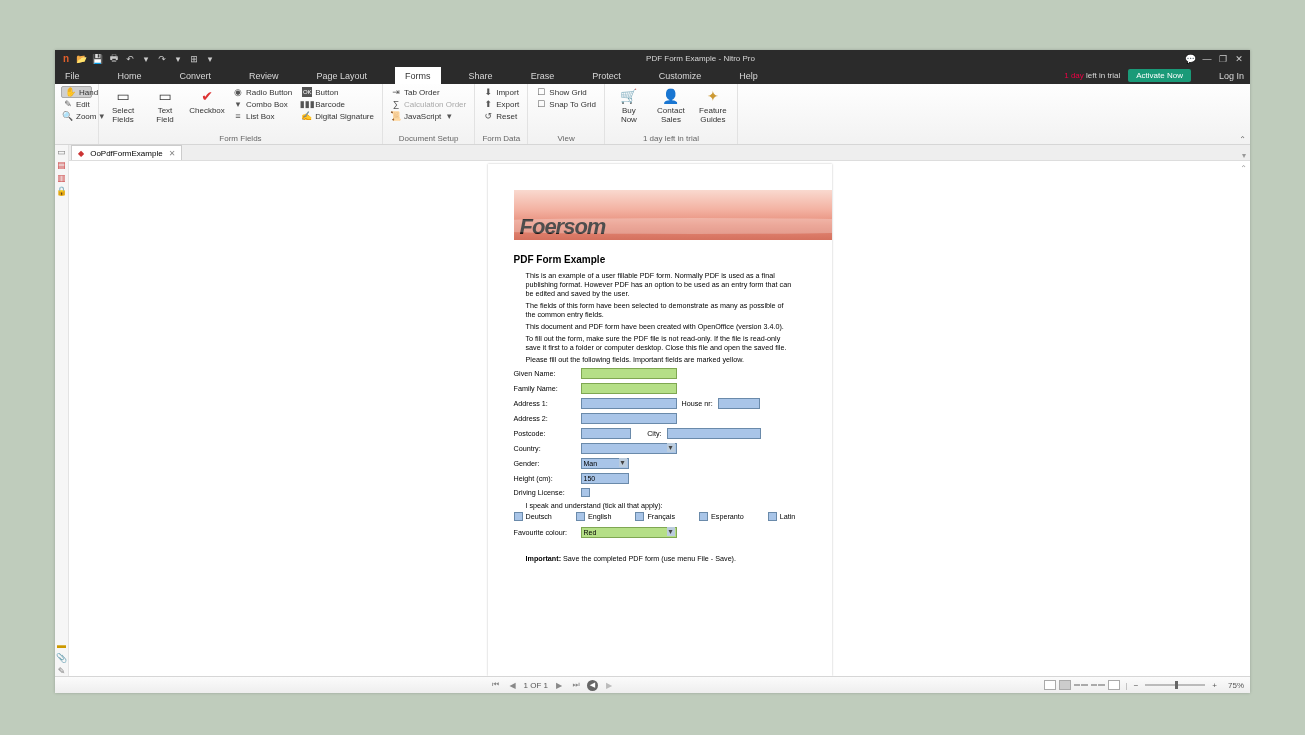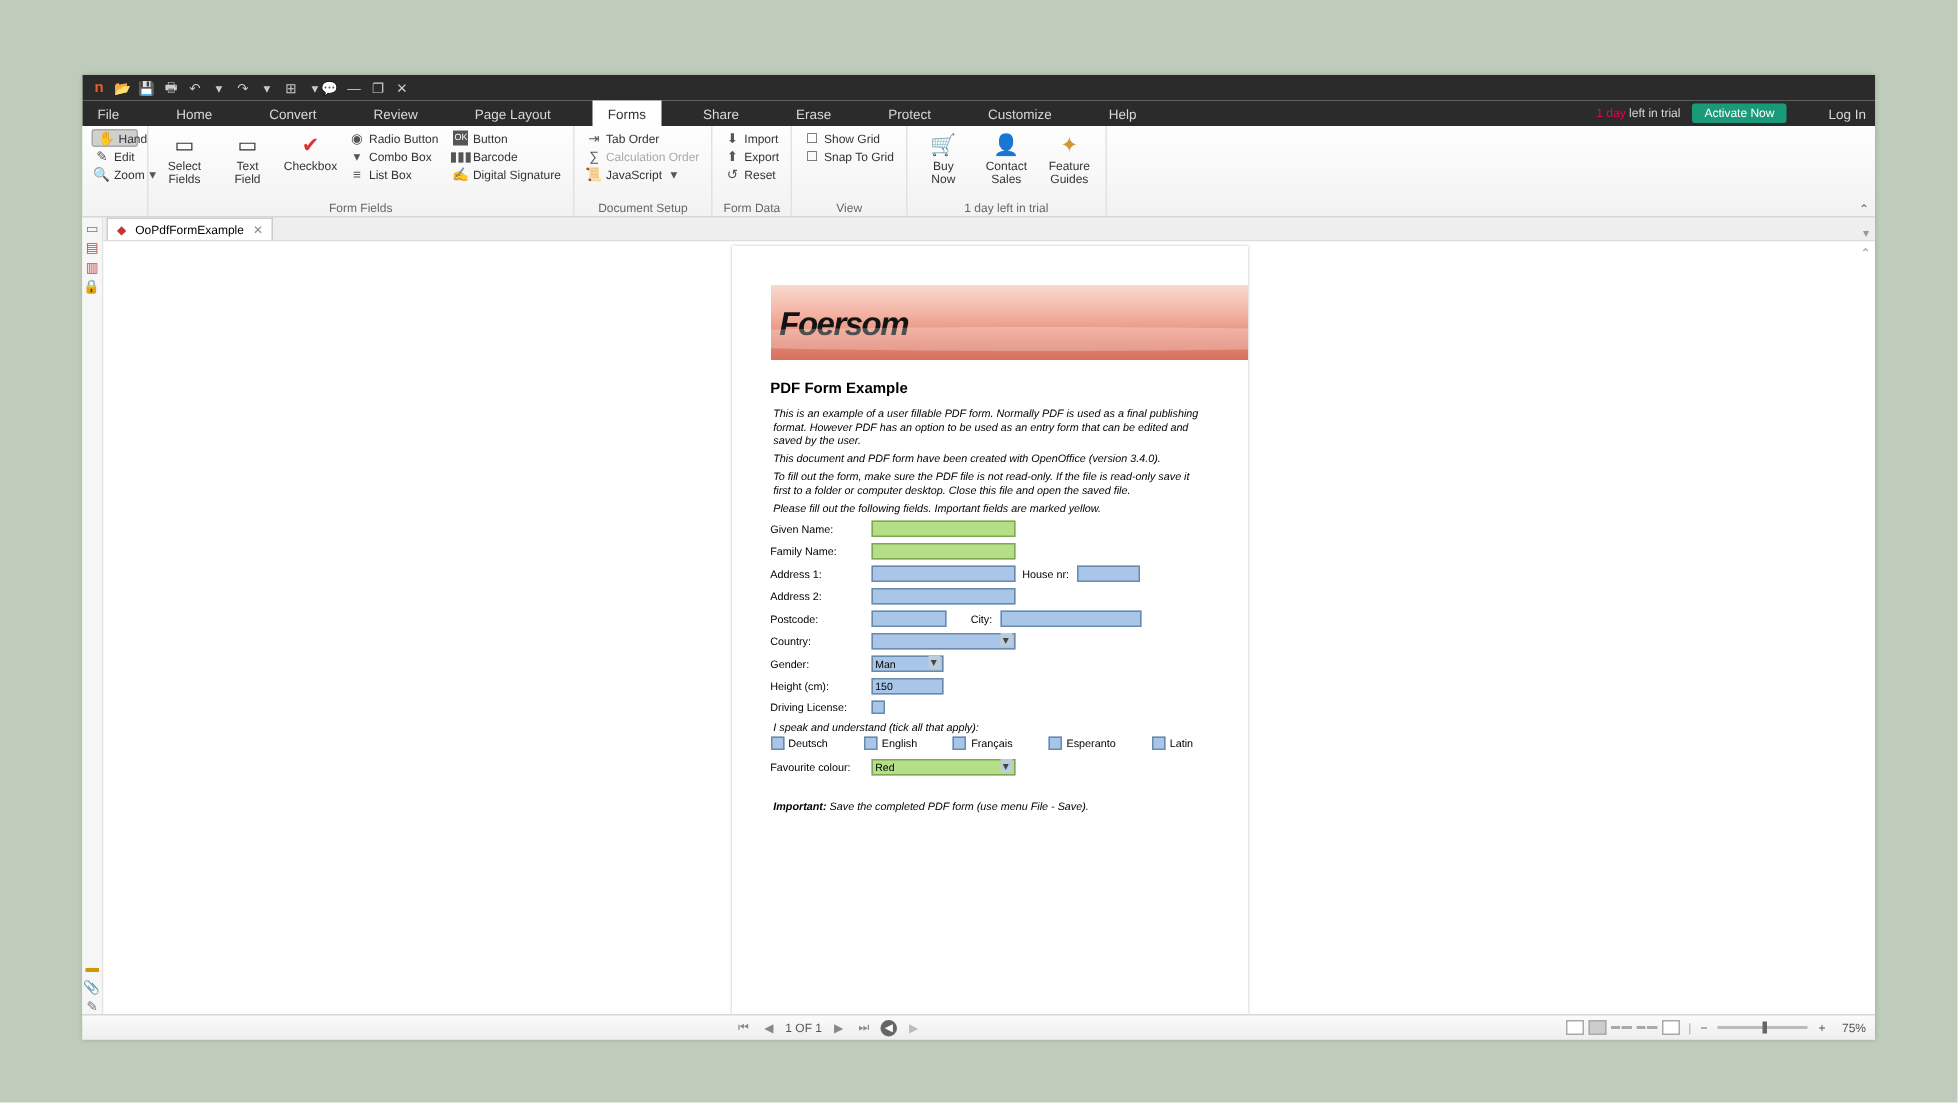--- a/index.html
+++ b/index.html
@@ -44,26 +44,26 @@
 .left-rail .sp { flex:1;}
 .center { flex:1; display:flex; flex-direction:column; min-width:0;}
 .tabstrip { height:16px; background:#eee; border-bottom:1px solid #ddd; display:flex; align-items:flex-end;}
 .doc-tab { background:#fff; border:1px solid #ccc; border-bottom:none; height:15px; display:flex; align-items:center; gap:6px; padding:0 6px; font-size:8px; margin-left:2px;}
 .doc-tab .pdf-ic { color:#c33; font-size:8px;}
 .doc-tab .close { color:#888; font-size:8px;}
 .canvas { flex:1; background:#fff; overflow:hidden; position:relative; display:flex; justify-content:center; }
 .page { width:344px; background:#fff; margin-top:3px; box-shadow:0 0 2px rgba(0,0,0,.25); padding:26px 26px 10px 26px; font-size:7.2px; color:#000; position:relative; overflow:hidden;}
 .scroll-ind { position:absolute; right:3px; top:3px; font-size:8px; color:#999;}
 
-.banner { width:362px; height:50px; background:linear-gradient(#f9d9cf,#f3b1a1 40%, #e68b78 70%, #d5715e); position:relative; display:flex; align-items:center; }
+.banner { width:362px; height:50px; background:linear-gradient(#f9d9cf,#f3b1a1 40%, #e68b78 70%, #d5715e); position:relative; display:flex; align-items:flex-end; }
 .banner .brand { font-family: "Arial Black", Impact, sans-serif; font-size:22px; color:#131313; font-style:italic; padding:2px 0 0 6px; letter-spacing:-1px; font-weight:900;}
 .banner::after { content:""; position:absolute; left:0; right:0; bottom:6px; height:16px; background:rgba(255,255,255,.25); border-radius:50%; transform:scaleX(1.6);}
 
 h2.form-title { font-size:10px; margin:14px 0 6px 0; font-weight:bold;}
-.para { margin:3px 2px; line-height:1.25;font-style:italic;}
+.para { margin:3px 12px; line-height:1.25;}
 .row { display:flex; align-items:center; margin:4px 0; gap:5px;}
 .row .fl { width:62px; }
 .inp { height:11px; border:1px solid #6a8aaa; background:#a9c5e8; }
 .inp.req { background:#b5df87; border-color:#7fa752;}
 .inp.sel { position:relative;}
 .inp.sel::after { content:"▾"; position:absolute; right:1px; top:-1px; font-size:8px; color:#444; background:#bcd; width:8px; text-align:center; height:100%; line-height:10px;}
 .inp .val { padding-left:2px; font-size:7px; line-height:10px;}
 .cb { width:9px; height:9px; border:1px solid #6a8aaa; background:#a9c5e8; display:inline-block;}
 .langs { display:flex; gap:24px; margin:2px 0 6px 0;}
 .lang { display:flex; align-items:center; gap:3px;}
@@ -92,20 +92,21 @@
       <span class="qat-ico">📂</span>
       <span class="qat-ico">💾</span>
       <span class="qat-ico">🖶</span>
       <span class="qat-ico">↶</span>
       <span class="qat-ico">▾</span>
       <span class="qat-ico">↷</span>
       <span class="qat-ico">▾</span>
       <span class="qat-ico">⊞</span>
       <span class="qat-ico">▾</span>
     </div>
+    <div class="title">PDF Form Example - Nitro Pro</div>
     <div class="right">
       <span class="qat-ico">💬</span>
       <span class="qat-ico">—</span>
       <span class="qat-ico">❐</span>
       <span class="qat-ico">✕</span>
     </div>
   </div>
 
   <div class="menubar">
     <div class="tab">File</div>
@@ -304,20 +305,21 @@
       <div class="canvas">
         <div class="scroll-ind">⌃</div>
 
         <div class="page">
           <div class="banner">
             <span class="brand">Foersom</span>
           </div>
 
           <h2 class="form-title">PDF Form Example</h2>
           <p class="para">This is an example of a user fillable PDF form. Normally PDF is used as a final publishing format. However PDF has an option to be used as an entry form that can be edited and saved by the user.</p>
+          <p class="para">The fields of this form have been selected to demonstrate as many as possible of the common entry fields.</p>
           <p class="para">This document and PDF form have been created with OpenOffice (version 3.4.0).</p>
           <p class="para">To fill out the form, make sure the PDF file is not read-only. If the file is read-only save it first to a folder or computer desktop. Close this file and open the saved file.</p>
           <p class="para">Please fill out the following fields. Important fields are marked yellow.</p>
 
           <div class="row">
               <span class="fl">Given Name:</span>
               <span class="inp req" style="width:96px;"></span>
             </div>
           <div class="row">
               <span class="fl">Family Name:</span>

